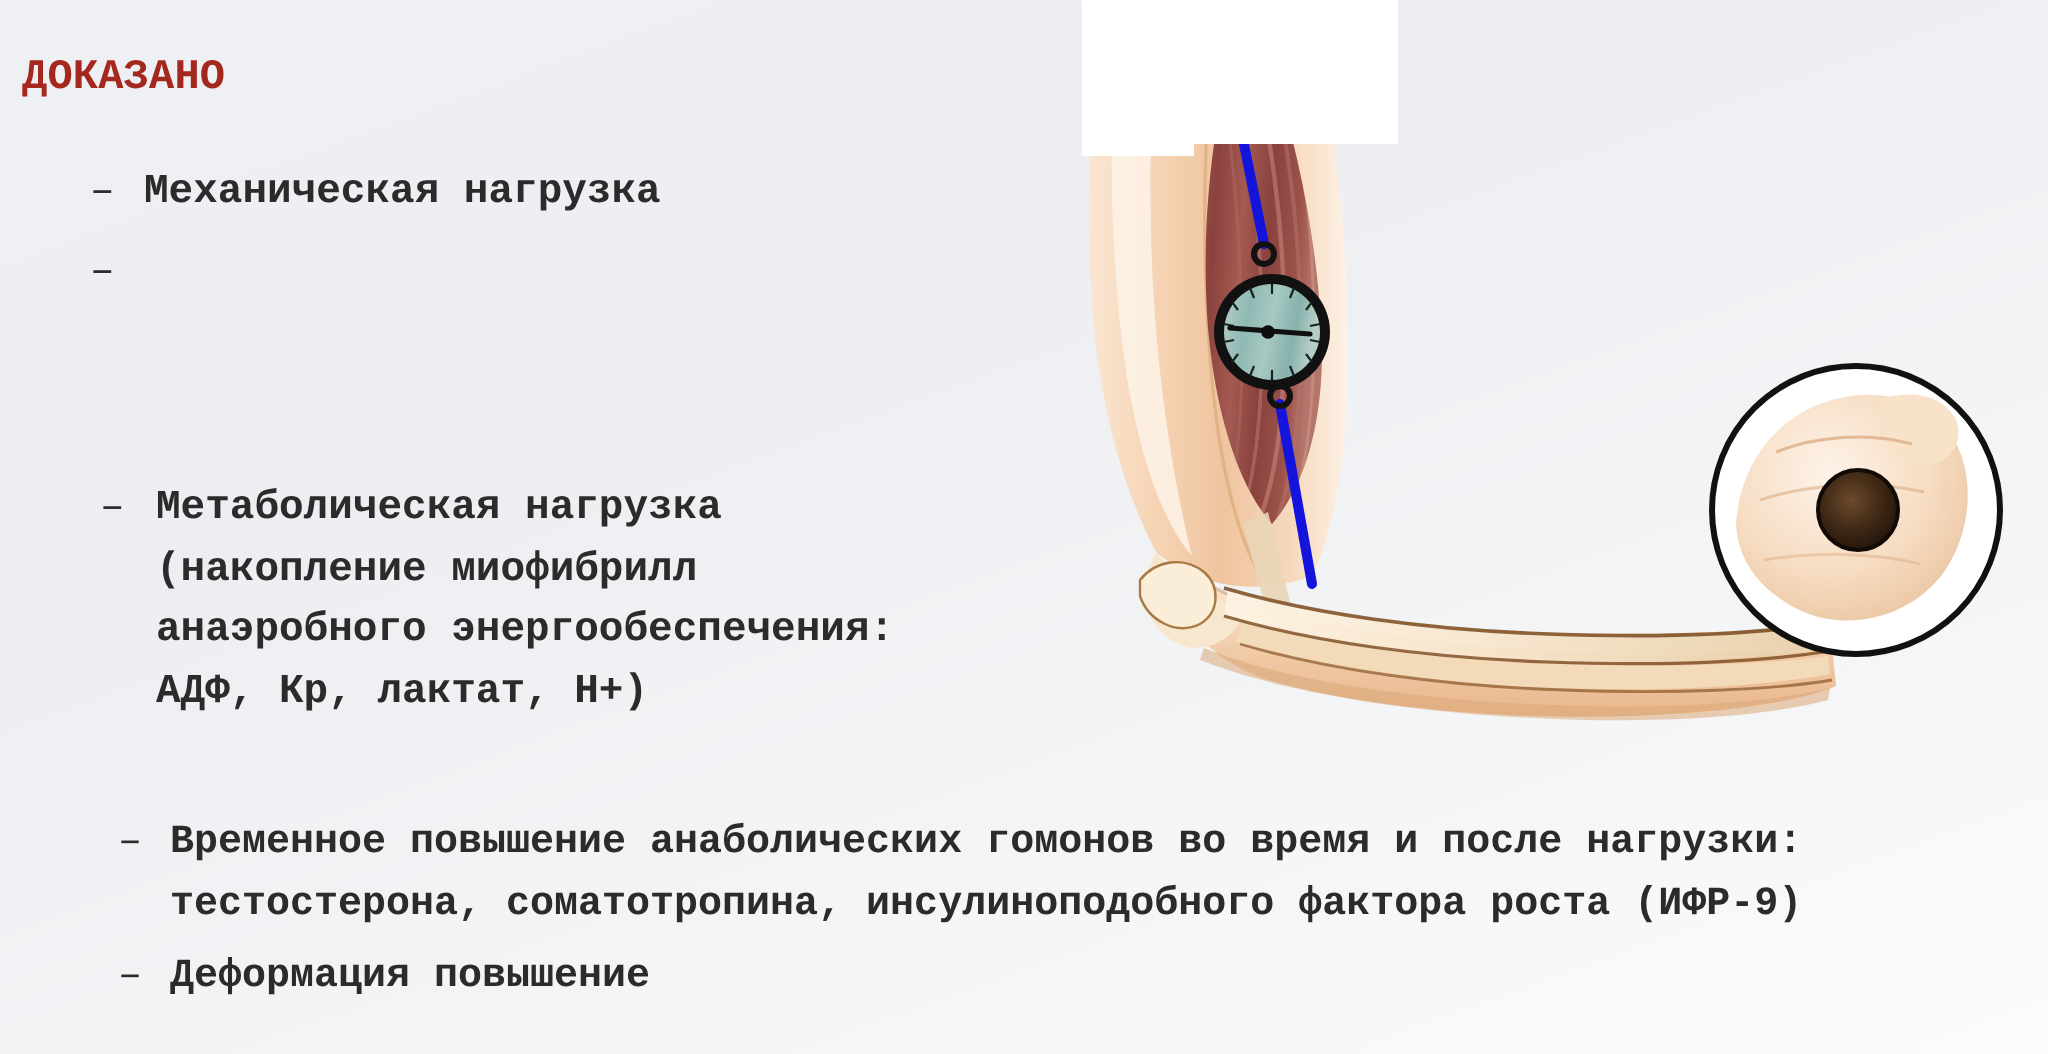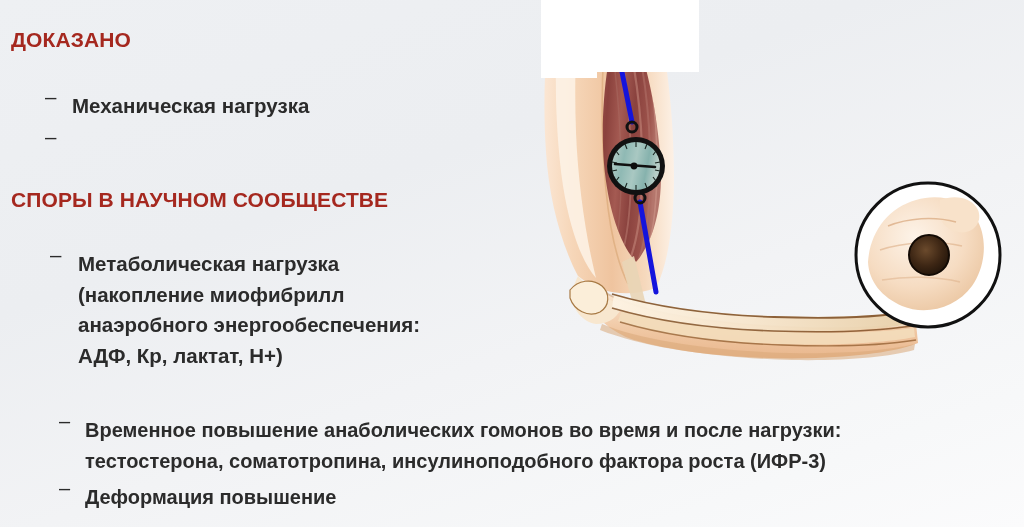--- a/index.html
+++ b/index.html
@@ -7,21 +7,21 @@
     margin: 0;
     padding: 0;
     background: #ffffff;
   }
   #slide {
     position: relative;
     width: 1024px;
     height: 527px;
     overflow: hidden;
     background: linear-gradient(160deg, #eef0f3 0%, #eceef1 35%, #f2f3f5 60%, #f7f8f9 85%, #fbfbfc 100%);
-    font-family: Liberation Sans, sans-serif;
+    font-family: Liberation Mono, monospace;
     -webkit-font-smoothing: antialiased;
   }
 
   
   .text-col {
     position: absolute;
     left: 0;
     top: 0;
     width: 1024px;
     height: 527px;
@@ -53,21 +53,20 @@
   }
   .bullet .dash {
     flex: 0 0 auto;
     color: #2b2b2b;
     font-weight: normal;
     text-align: left;
   }
   .bullet .btext {
     flex: 0 1 auto;
     font-weight: bold;
-    margin-top: 9px;
   }
 
   
   .g1 {
     font-size: 20.5px;
     line-height: 30px;
   }
   .g1 .dash { width: 27px; }
   #b-mech { left: 45px; top: 82px; }
   #b-prot { left: 45px; top: 122px; }
@@ -273,34 +272,33 @@
 
     <div class="bullet g1" id="b-mech">
       <span class="dash">–</span>
       <span class="btext">Механическая нагрузка</span>
     </div>
 
     <div class="bullet g1" id="b-prot">
       <span class="dash">–</span>
     </div>
 
-    <div class="heading" id="heading-debated">СПОРЫ В НАУЧНОМ СООБЩЕСТВЕ</div>
 
     <div class="bullet" id="b-metab">
       <span class="dash">–</span>
       <span class="btext">Метаболическая нагрузка
 (накопление миофибрилл
 анаэробного энергообеспечения:
 АДФ, Кр, лактат, Н+)</span>
     </div>
 
     <div class="bullet g3" id="b-horm">
       <span class="dash">–</span>
       <span class="btext">Временное повышение анаболических гомонов во время и после нагрузки:
-тестостерона, соматотропина, инсулиноподобного фактора роста (ИФР-3)</span>
+тестостерона, соматотропина, инсулиноподобного фактора роста (ИФР-9)</span>
     </div>
 
     <div class="bullet g3" id="b-defo">
       <span class="dash">–</span>
       <span class="btext">Деформация повышение</span>
     </div>
 
   </div>
 </div>
 

